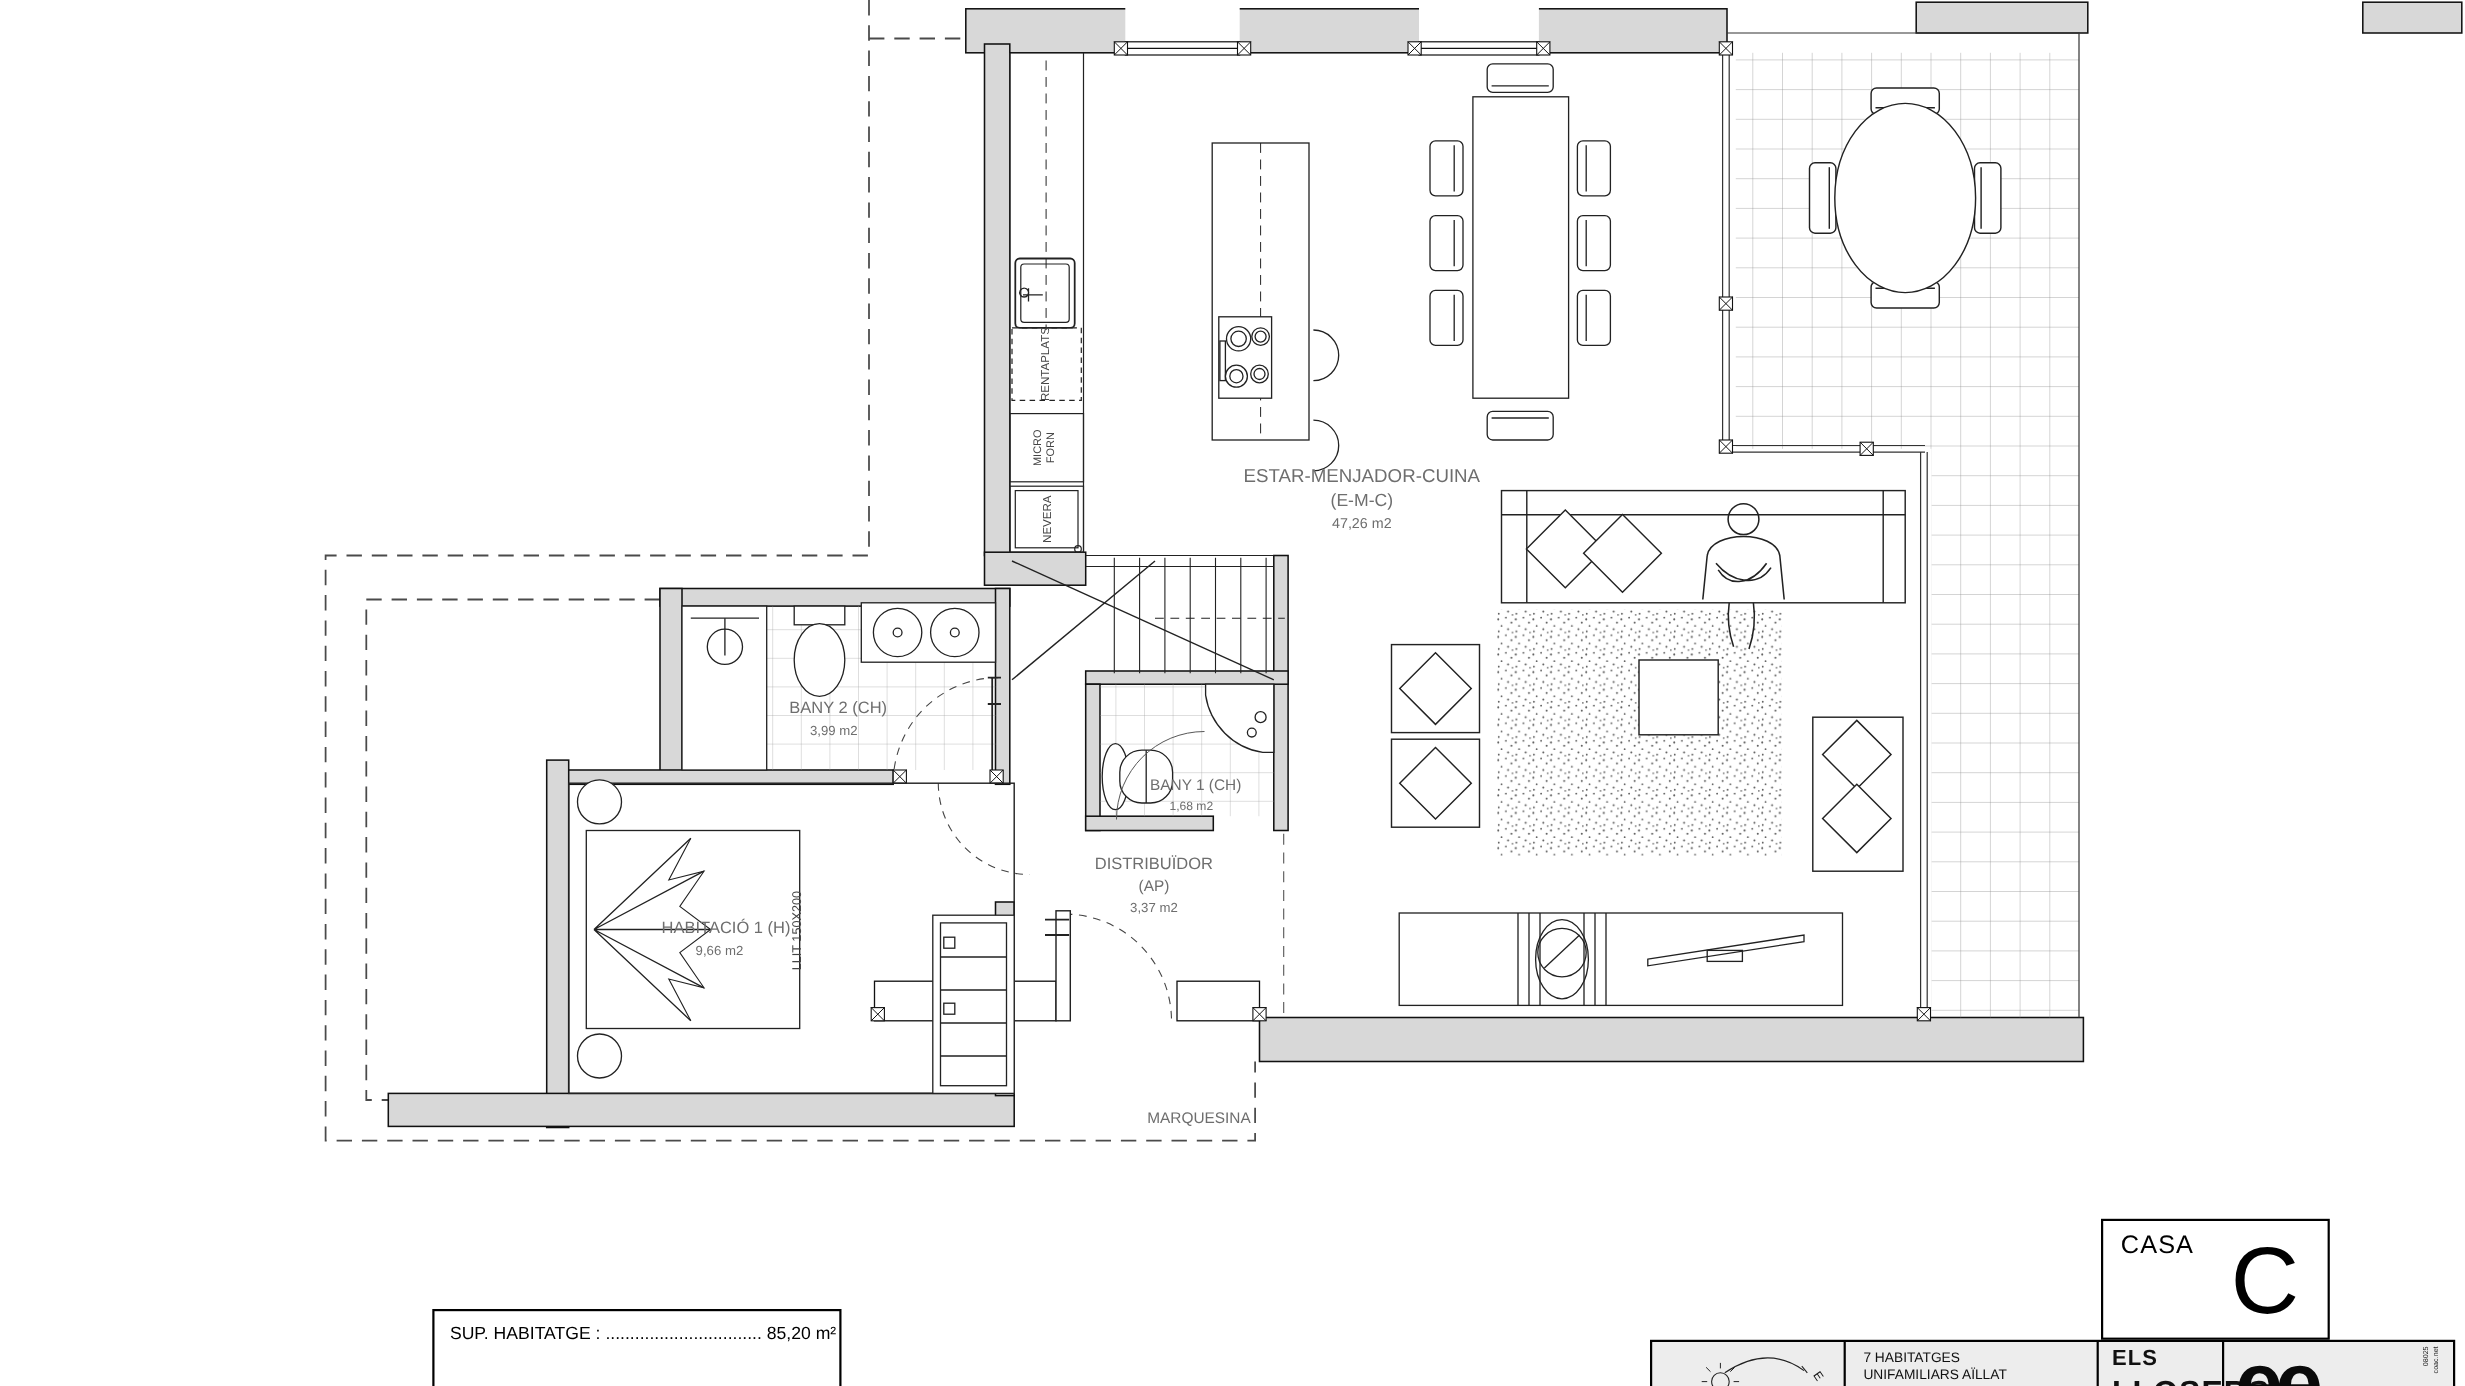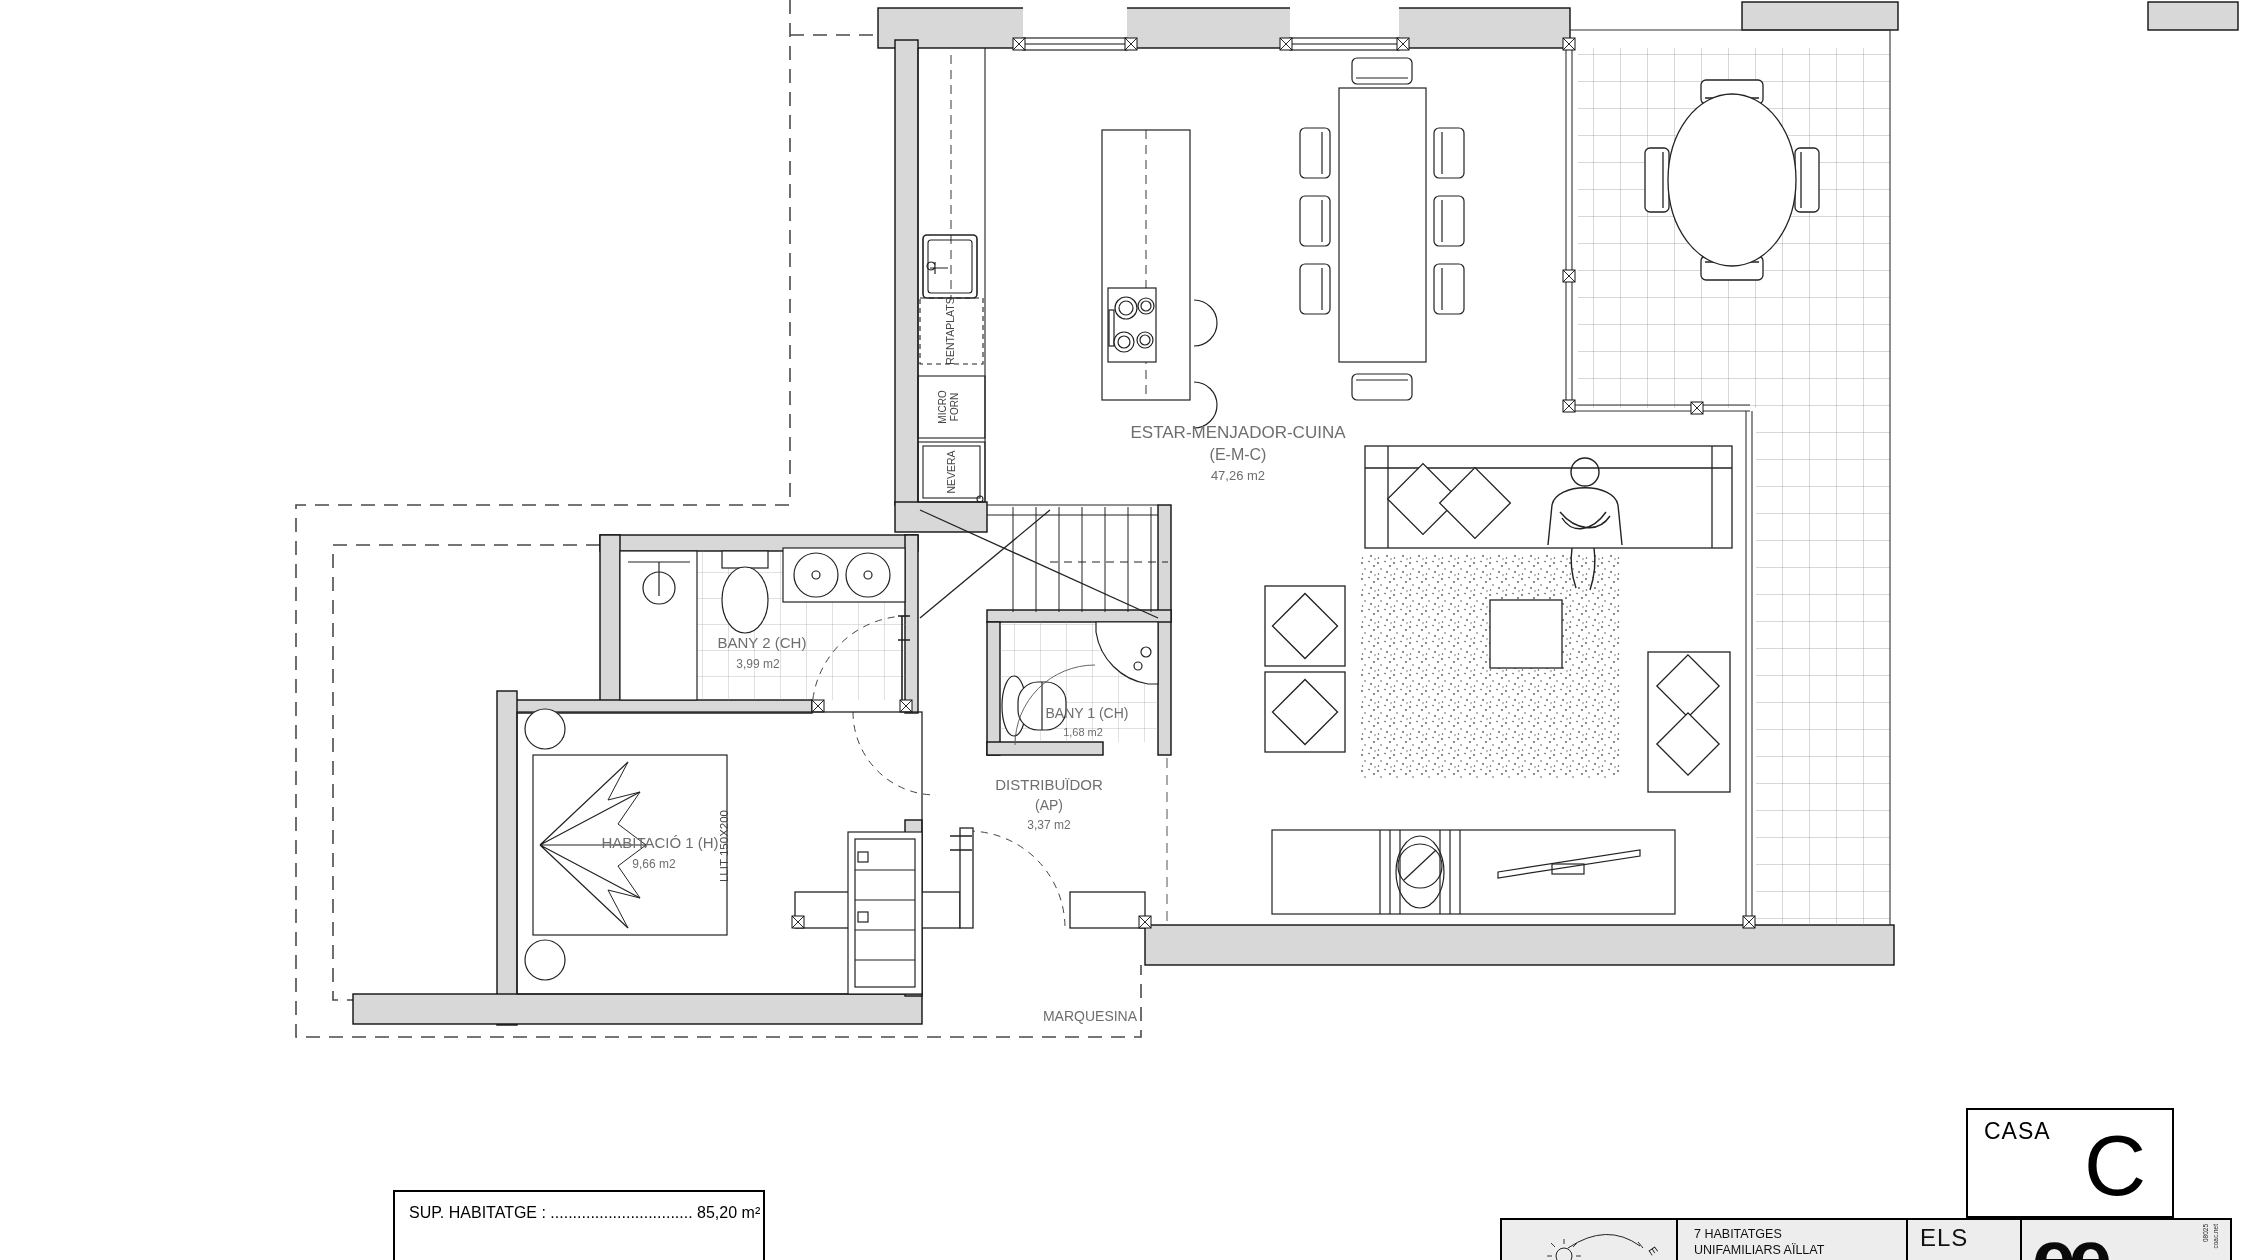--- a/index.html
+++ b/index.html
@@ -14,31 +14,31 @@
     padding-left:14px;font-size:17px;color:#000;letter-spacing:.3px;}
   .areas-table .rw{height:30px;line-height:30px;padding-left:14px;font-size:16px;color:#000;white-space:nowrap;}
   .areas-table .rw:first-of-type{margin-top:6px;}
   
   .strip{position:absolute;left:1500px;top:1218px;width:732px;height:60px;
     background:#ededed;border:2px solid #000;box-sizing:border-box;display:flex;overflow:hidden;}
   .cell{border-right:2px solid #000;box-sizing:border-box;position:relative;}
   .c-sun{width:176px;}
   .c-proj{width:230px;padding:6px 0 0 16px;font-size:12.5px;color:#111;line-height:16px;}
   .c-els{width:114px;padding:4px 0 0 12px;color:#111;}
-  .c-els .els{font-size:24px;letter-spacing:1px;}
+  .c-els .els{font-size:20px;letter-spacing:1px;font-weight:bold;}
   .c-els .nm{font-size:29px;font-weight:bold;letter-spacing:1px;margin-top:3px;}
   .c-logo{flex:1;border-right:none;}
   .c-logo .ee{position:absolute;left:10px;top:-8px;font-size:78px;font-weight:900;
      letter-spacing:-7px;color:#0a0a0a;}
   .side-txt{position:absolute;right:28px;top:4px;font-size:6.5px;color:#222;
      transform:rotate(-90deg);transform-origin:right top;white-space:nowrap;}
   .side-txt2{position:absolute;right:18px;top:4px;font-size:6.5px;color:#222;
      transform:rotate(-90deg);transform-origin:right top;white-space:nowrap;}
   
-  .casa-box{position:absolute;left:1966px;top:1108px;width:208px;height:110px;
+  .casa-box{position:absolute;left:1910px;top:1108px;width:208px;height:110px;
      background:#fff;border:2px solid #000;box-sizing:border-box;}
   .casa-box .casa{position:absolute;left:16px;top:8px;font-size:23px;color:#000;letter-spacing:1px;}
   .casa-box .letter{position:absolute;right:26px;top:6px;font-size:86px;color:#000;}
 </style>
 </head>
 <body>
 
 <svg class="plan" width="2241" height="1260" viewBox="0 0 2241 1260">
   <defs>
     <pattern id="tile" width="27" height="27" patternUnits="userSpaceOnUse">

